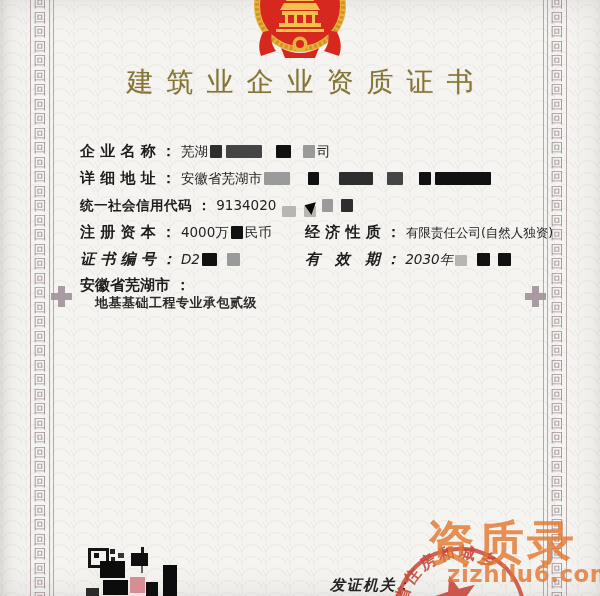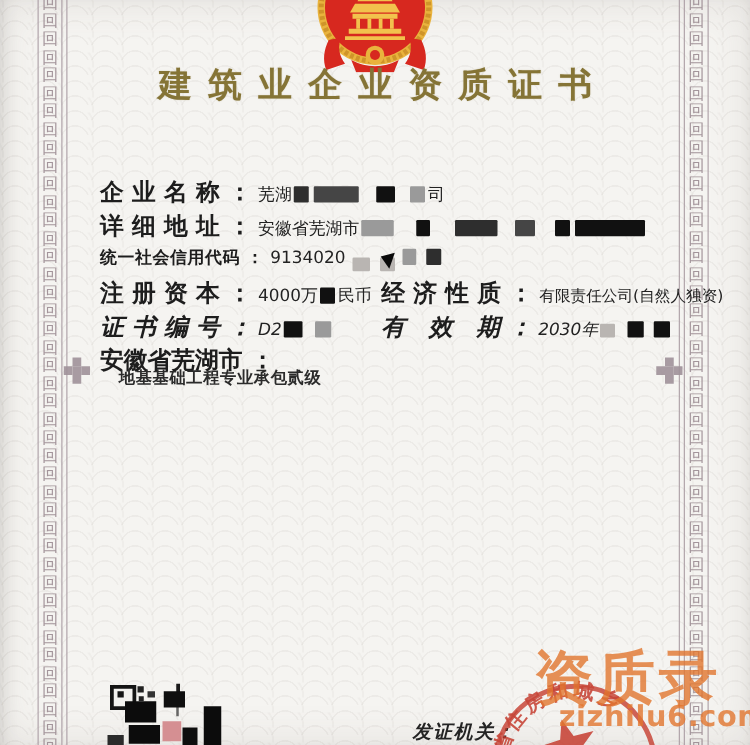--- a/index.html
+++ b/index.html
@@ -40,29 +40,29 @@
     position:absolute;top:297px;width:7px;height:7px;background:#a0929a;opacity:.9;
     box-shadow:0 -7px 0 #a0929a, 0 7px 0 #a0929a, -7px 0 0 #a0929a, 7px 0 0 #a0929a;
   }
   .border.left .ornament{right:-10px;}
   .border.right .ornament{left:-10px;}
   
   .emblem{position:absolute;left:50%;margin-left:-52px;top:0;width:104px;height:58px;overflow:hidden;z-index:2;}
   .emblem svg{position:absolute;top:-52px;left:0;}
   
   .title{
-    position:absolute;top:50px;left:0;right:0;text-align:center;z-index:2;
-    font-size:27px;font-weight:700;color:#857436;letter-spacing:13px;text-indent:13px;
+    position:absolute;top:64px;left:0;right:0;text-align:center;z-index:2;
+    font-size:27px;font-weight:400;color:#857436;letter-spacing:13px;text-indent:13px;
     text-shadow:0 0 1px rgba(133,116,54,.4);
   }
   
   .fields{position:absolute;left:80px;top:0;width:470px;z-index:2;color:#1e1e1e;}
   .row{position:absolute;left:0;white-space:nowrap;height:22px;}
   .r1{top:141px;} .r2{top:168px;} .r3{top:195px;} .r4{top:222px;} .r5{top:249px;font-style:italic;} .r6{top:275px;}
-  .lbl{font-size:19px;font-weight:700;color:#1d1d1d;margin-right:5px;}
+  .lbl{font-size:15px;font-weight:700;color:#1d1d1d;margin-right:5px;}
   .lbl.code{font-size:13.5px;letter-spacing:.5px;}
   .val{font-size:13.5px;color:#222;}
   .val.small{font-size:12.5px;}
   .col2{position:absolute;left:225px;top:0;white-space:nowrap;}
   .blk{display:inline-block;height:13px;vertical-align:-2px;background:#111;margin:0 2px;border-radius:1px;}
   .blk.d1{background:#2e2e2e;} .blk.d2{background:#454545;}
   .blk.g{background:#9a9a9a;} .blk.lt{background:#b9b5b2;height:11px;}
   .blk.low{vertical-align:-7px;}
   .cursor{
     display:inline-block;width:0;height:0;margin:0 2px;vertical-align:-3px;

